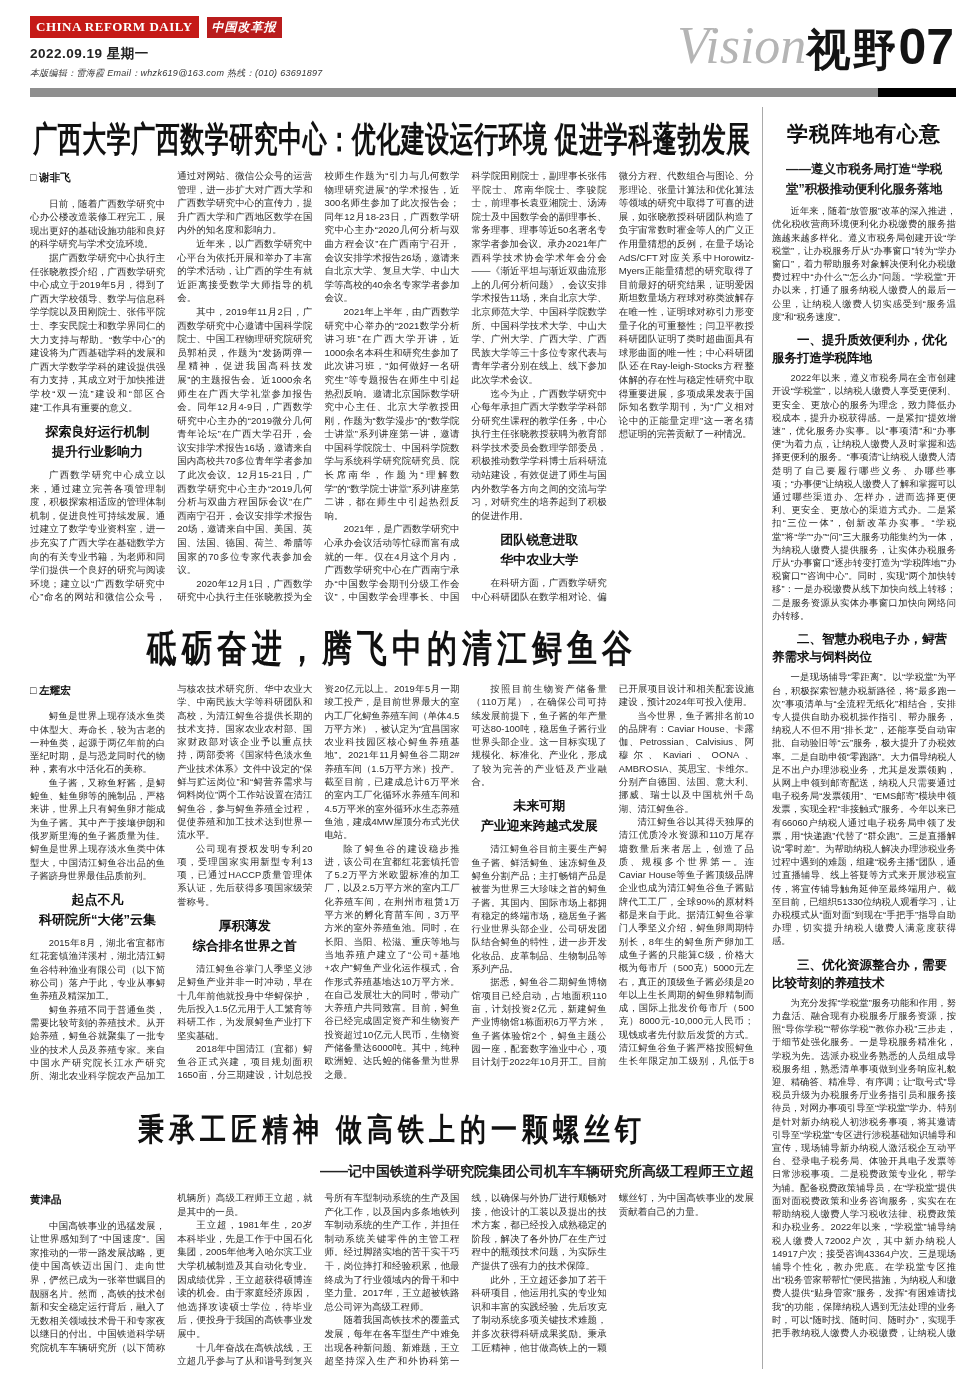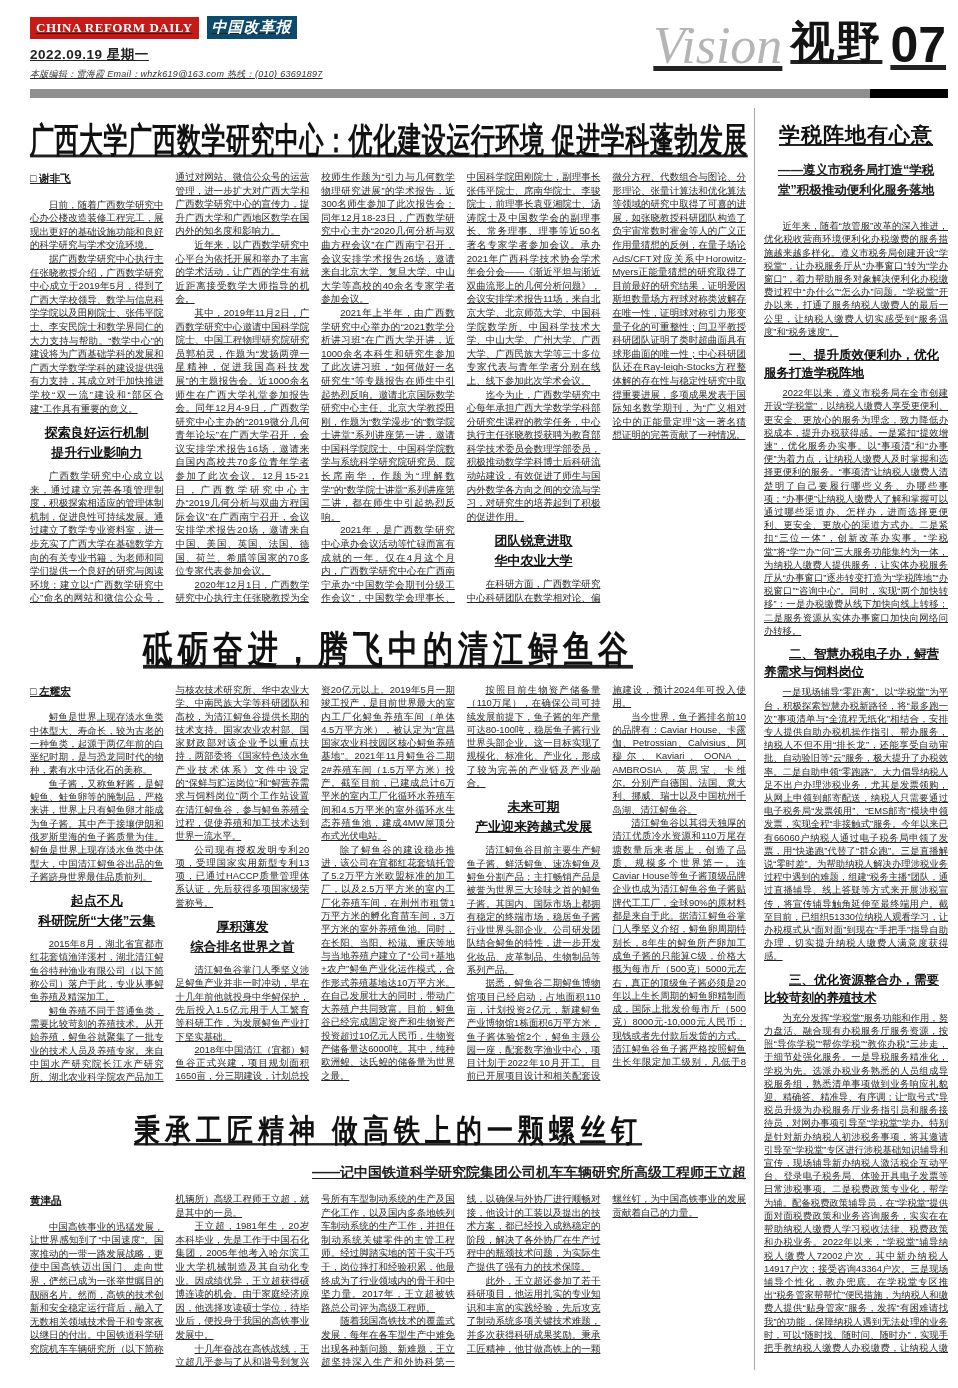--- a/index.html
+++ b/index.html
@@ -1,28 +1,28 @@
 <!DOCTYPE html>
 <html><head>
 <meta charset="utf-8">
 <style>
   html,body{margin:0;padding:0;background:#e8e8e8;}
   .page{position:relative;width:958px;height:1388px;background:#fff;margin:0 auto;
         font-family:"Liberation Sans","DejaVu Sans",sans-serif;color:#222;
-        box-sizing:border-box;padding:16px 10px 0 30px;overflow:hidden;text-decoration:underline;}
+        box-sizing:border-box;padding:16px 2px 0 30px;overflow:hidden;}
   
   .header{display:flex;justify-content:space-between;align-items:flex-start;}
   .masthead-row{display:flex;align-items:center;gap:8px;}
   .masthead-en{background:#c51a17;color:#fff;font-weight:bold;font-size:13px;
                padding:3px 6px;letter-spacing:.5px;font-family:"Liberation Serif",serif;}
-  .masthead-logo{background:#0c4a6e;color:#fff;font-weight:bold;font-style:italic;
-                 font-size:15px;padding:2px 5px;letter-spacing:1px;}
+  .masthead-logo{background:#b91c1c;color:#fff;font-weight:bold;font-style:italic;
+                 font-size:12px;padding:2px 5px;letter-spacing:1px;}
   .date-line{font-weight:bold;font-size:13.5px;margin-top:7px;letter-spacing:.5px;}
   .editor-line{font-size:9px;color:#333;margin-top:4px;font-style:italic;letter-spacing:.3px;}
-  .header-right{display:flex;align-items:flex-start;gap:8px;margin-top:4px;margin-right:2px;}
+  .header-right{display:flex;align-items:flex-end;gap:0;margin-top:4px;margin-right:2px;}
   .vision-en{font-family:"Liberation Serif",serif;font-style:italic;color:#b5b5b5;
              font-size:52px;line-height:1;}
   .vision-cn{font-size:44px;font-weight:900;color:#141414;line-height:1;letter-spacing:2px;}
   .page-no{font-size:50px;font-weight:bold;color:#141414;line-height:1;}
   .bar{height:9px;background:#8f8f8f;margin-top:8px;display:flex;}
   .bar-black{margin-left:auto;width:78px;background:#000;height:100%;}
   
   .content{display:flex;margin-top:10px;align-items:stretch;}
   .main{flex:1;min-width:0;padding-right:8px;}
   .sidebar{width:184px;border-left:1px solid #a9a9a9;padding-left:9px;}
@@ -43,21 +43,21 @@
        margin:8px 0 7px;line-height:1.5;text-indent:0;color:#111;}
   .b-by{font-weight:bold;font-size:10.5px;margin:2px 0 12px;text-indent:0;color:#111;}
   .art-fish{margin-top:22px;}
   .art-train{margin-top:20px;}
   
   .sb-title{font-size:21px;font-weight:900;text-align:center;line-height:1.4;
             color:#111;margin-top:12px;letter-spacing:1px;}
   .sb-subtitle{font-size:12.5px;font-weight:bold;text-align:center;line-height:1.55;
                margin:12px 4px 6px;color:#222;}
   .sb-body{height:1136px;overflow:hidden;font-size:9.3px;line-height:13.2px;
-           text-align:justify;color:#2c2c2c;margin-top:20px;}
+           text-align:justify;color:#2c2c2c;margin-top:6px;}
   .sb-body .b-h{font-size:12.5px;text-align:left;text-indent:2em;margin:7px 0 5px;
                 white-space:normal;line-height:1.45;}
 </style>
 </head>
 <body>
 
 <div class="page">
 
   <div class="header">
     <div class="header-left">

